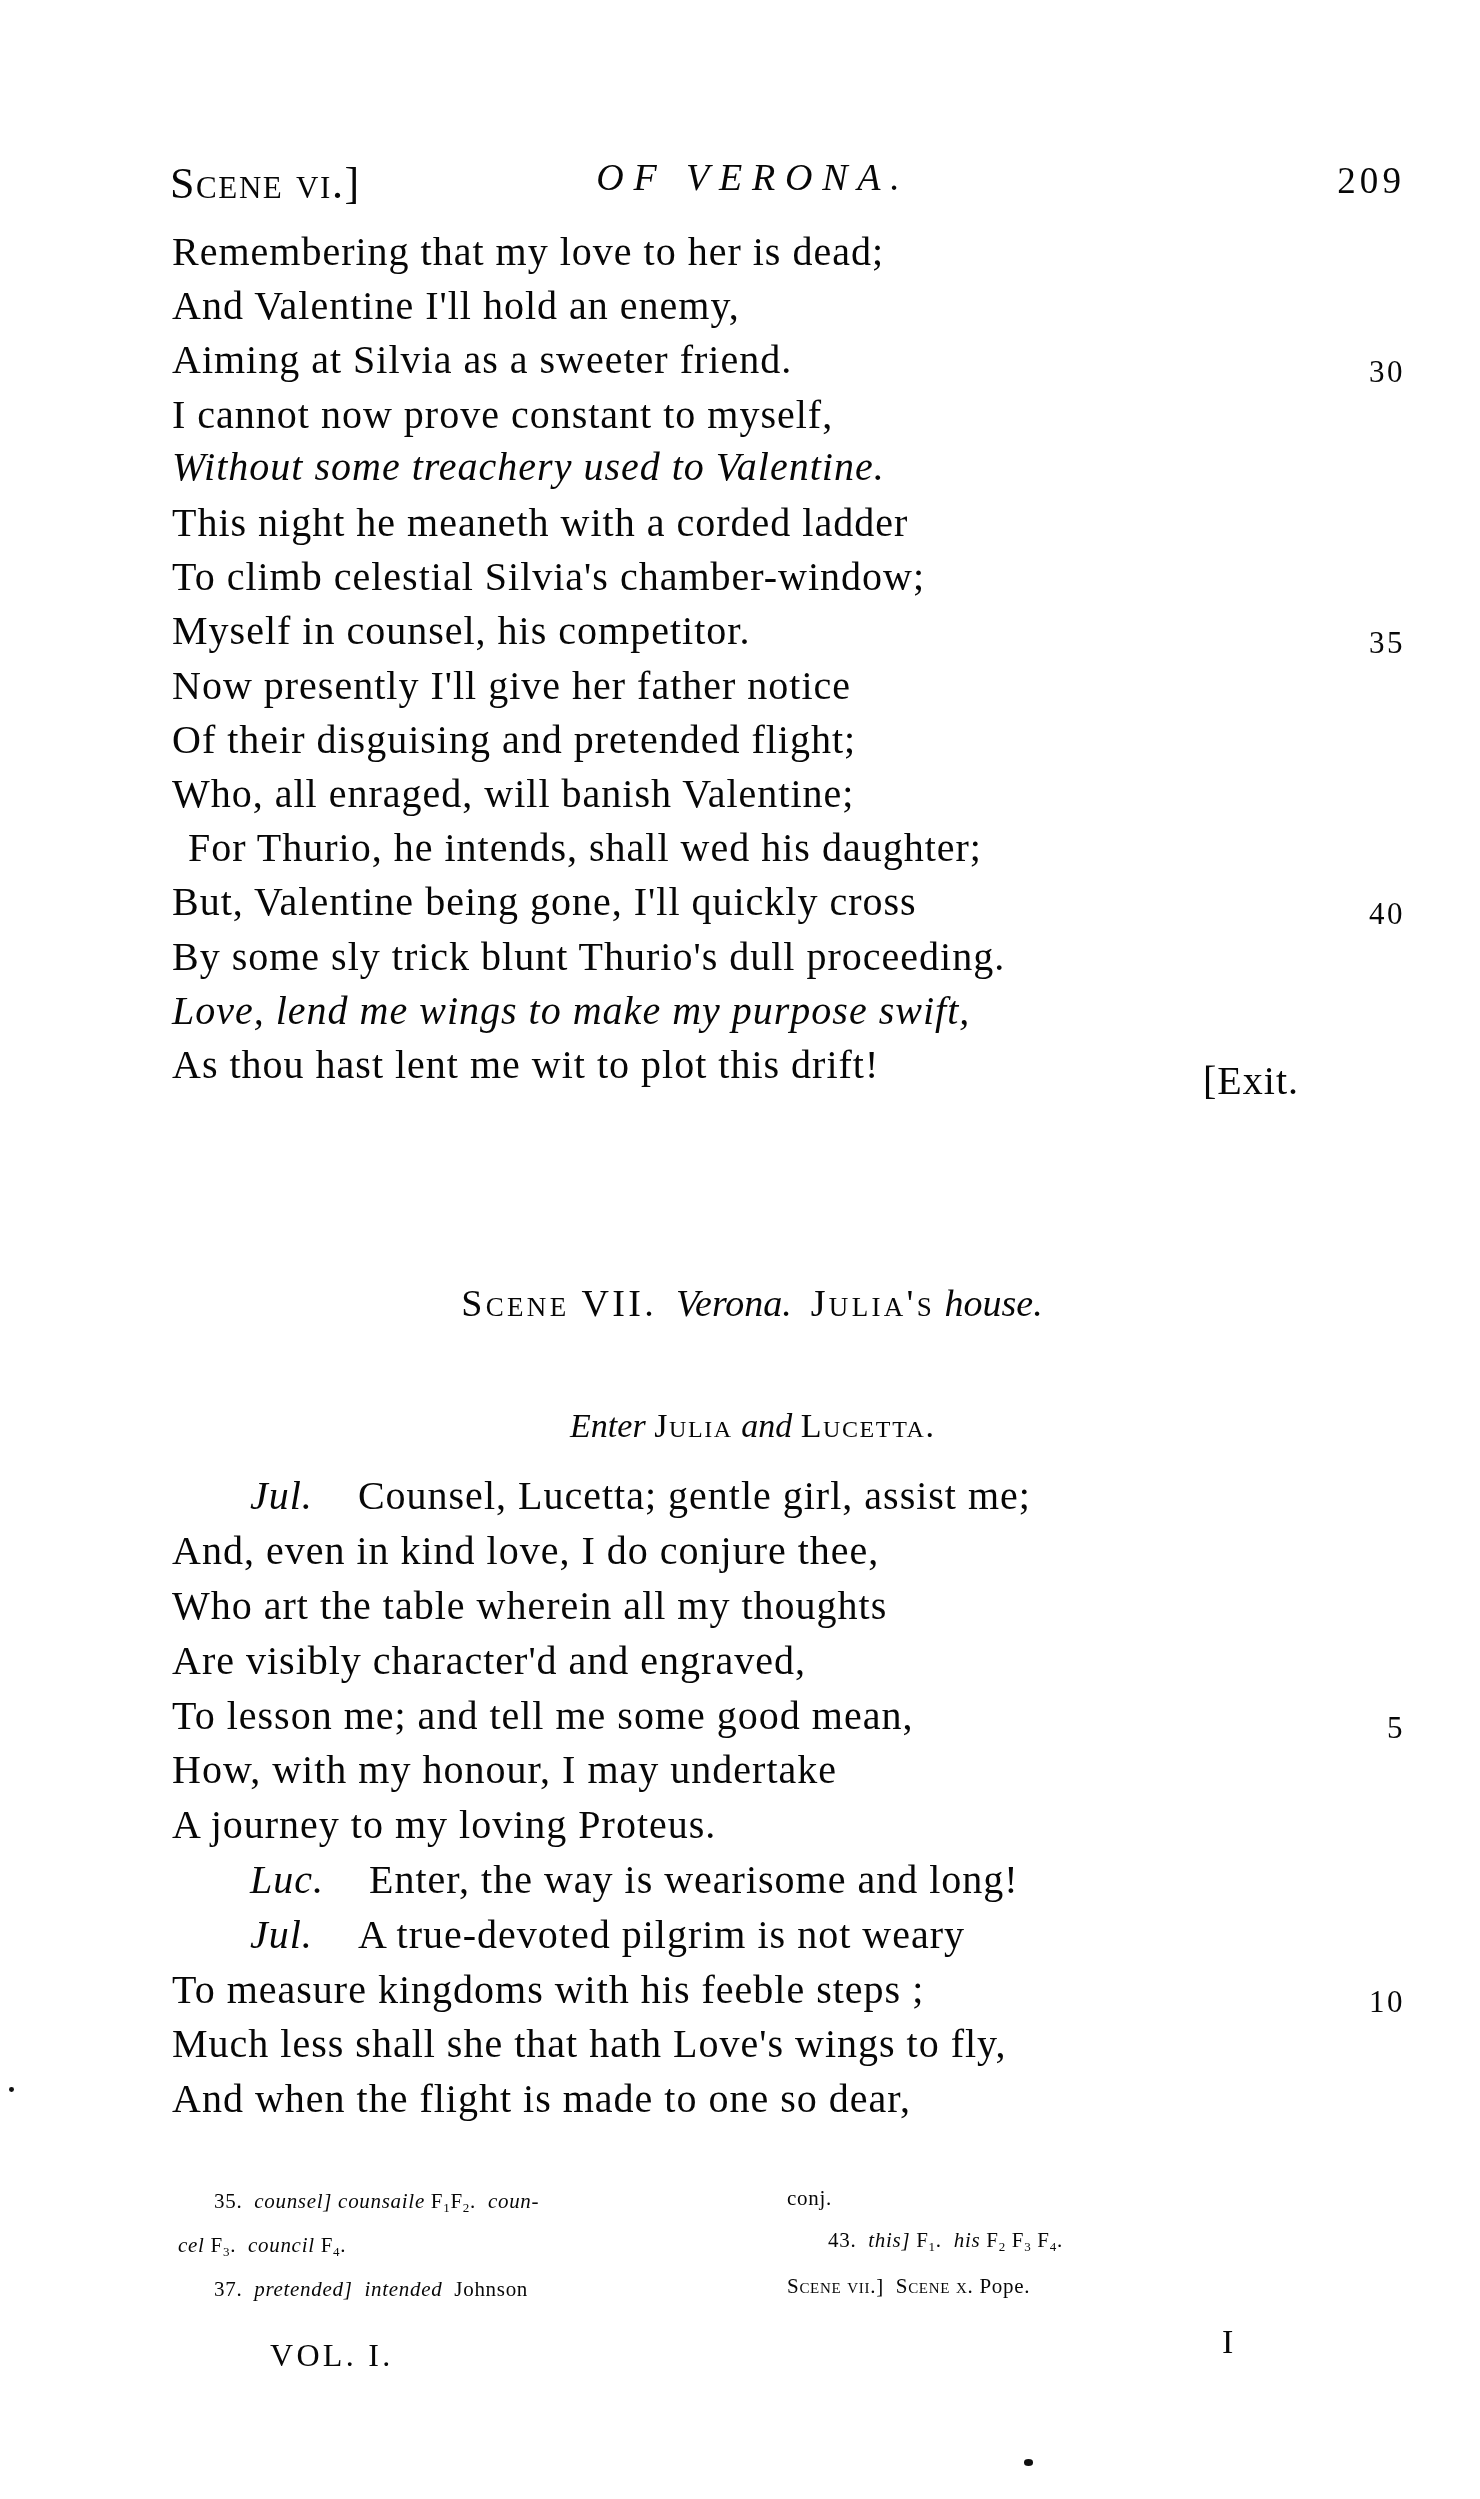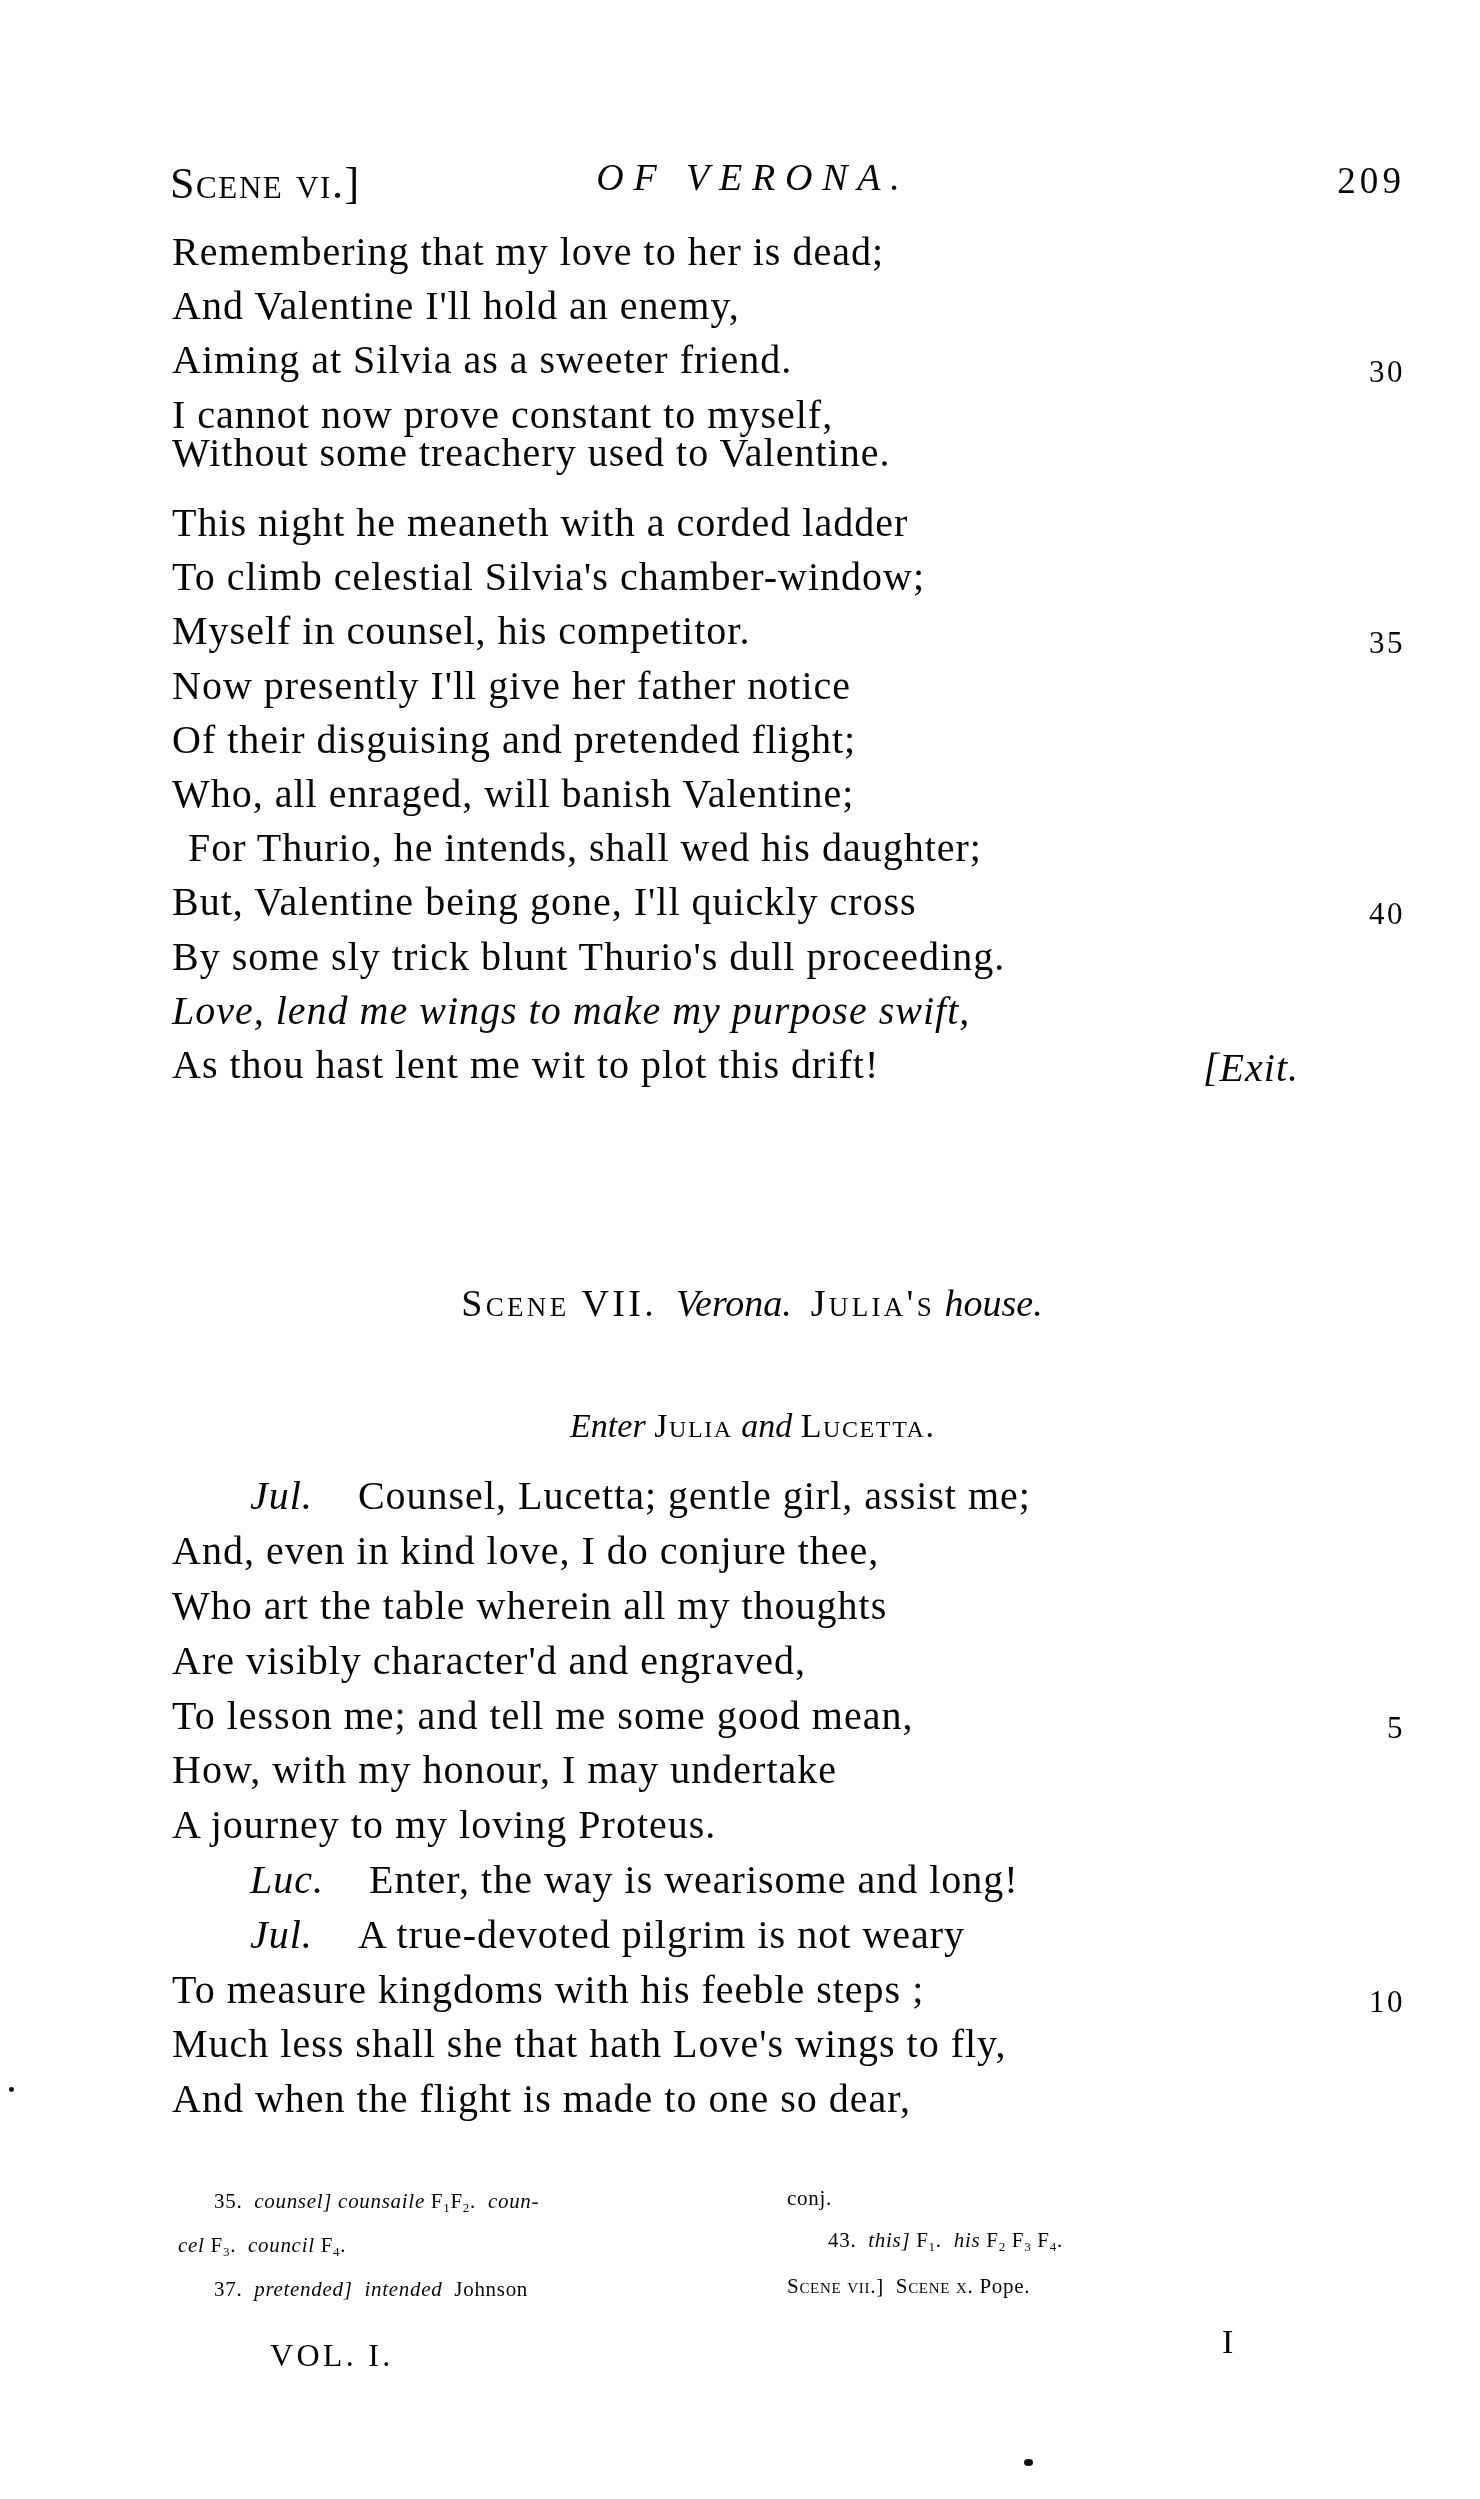--- a/index.html
+++ b/index.html
@@ -29,22 +29,21 @@
   .verse-line{
     position:absolute;left:0;right:0;
     font-size:40px;line-height:1;letter-spacing:1px;white-space:pre;
   }
   .speaker{font-style:italic;padding-left:78px;padding-right:45px;}
   .line-num{
     position:absolute;right:0;top:16.4px;
     font-size:31px;letter-spacing:2.5px;
   }
   .stage-dir{
-    position:absolute;right:106px;top:3px;
-    font-style:italic;
+    position:absolute;right:106px;top:16px;
   }
   
   .scene-heading{
     position:absolute;left:106px;top:1281px;width:1292px;
     text-align:center;font-size:38px;white-space:pre;
   }
   .scene-heading .seg-sc{letter-spacing:3.3px;}
   .entrance{
     position:absolute;left:106px;top:1407px;width:1292px;
     text-align:center;font-size:34px;white-space:pre;
@@ -86,21 +85,21 @@
 
   <span class="scene-label">Scene vi.]</span>
   <span class="running-title">OF VERONA.</span>
   <span class="page-number">209</span>
 
   <section class="verse-block">
       <div class="verse-line" style="top: 232px;"><span class="line-text">Remembering that my love to her is dead;</span></div>
       <div class="verse-line" style="top: 286px;"><span class="line-text">And Valentine I'll hold an enemy,</span></div>
       <div class="verse-line" style="top: 340px;"><span class="line-text">Aiming at Silvia as a sweeter friend.</span><span class="line-num">30</span></div>
       <div class="verse-line" style="top: 395px;"><span class="line-text">I cannot now prove constant to myself,</span></div>
-      <div class="verse-line" style="top: 433px;"><span class="line-text">Without some treachery used to Valentine.</span></div>
+      <div class="verse-line" style="top: 447px; font-style: italic;"><span class="line-text">Without some treachery used to Valentine.</span></div>
       <div class="verse-line" style="top: 503px;"><span class="line-text">This night he meaneth with a corded ladder</span></div>
       <div class="verse-line" style="top: 557px;"><span class="line-text">To climb celestial Silvia's chamber-window;</span></div>
       <div class="verse-line" style="top: 611px;"><span class="line-text">Myself in counsel, his competitor.</span><span class="line-num">35</span></div>
       <div class="verse-line" style="top: 666px;"><span class="line-text">Now presently I'll give her father notice</span></div>
       <div class="verse-line" style="top: 720px;"><span class="line-text">Of their disguising and pretended flight;</span></div>
       <div class="verse-line" style="top: 774px;"><span class="line-text">Who, all enraged, will banish Valentine;</span></div>
       <div class="verse-line" style="top: 828px; margin-left: 16px;"><span class="line-text">For Thurio, he intends, shall wed his daughter;</span></div>
       <div class="verse-line" style="top: 882px;"><span class="line-text">But, Valentine being gone, I'll quickly cross</span><span class="line-num">40</span></div>
       <div class="verse-line" style="top: 937px;"><span class="line-text">By some sly trick blunt Thurio's dull proceeding.</span></div>
       <div class="verse-line" style="top: 991px; font-style: italic;"><span class="line-text">Love, lend me wings to make my purpose swift,</span></div>

